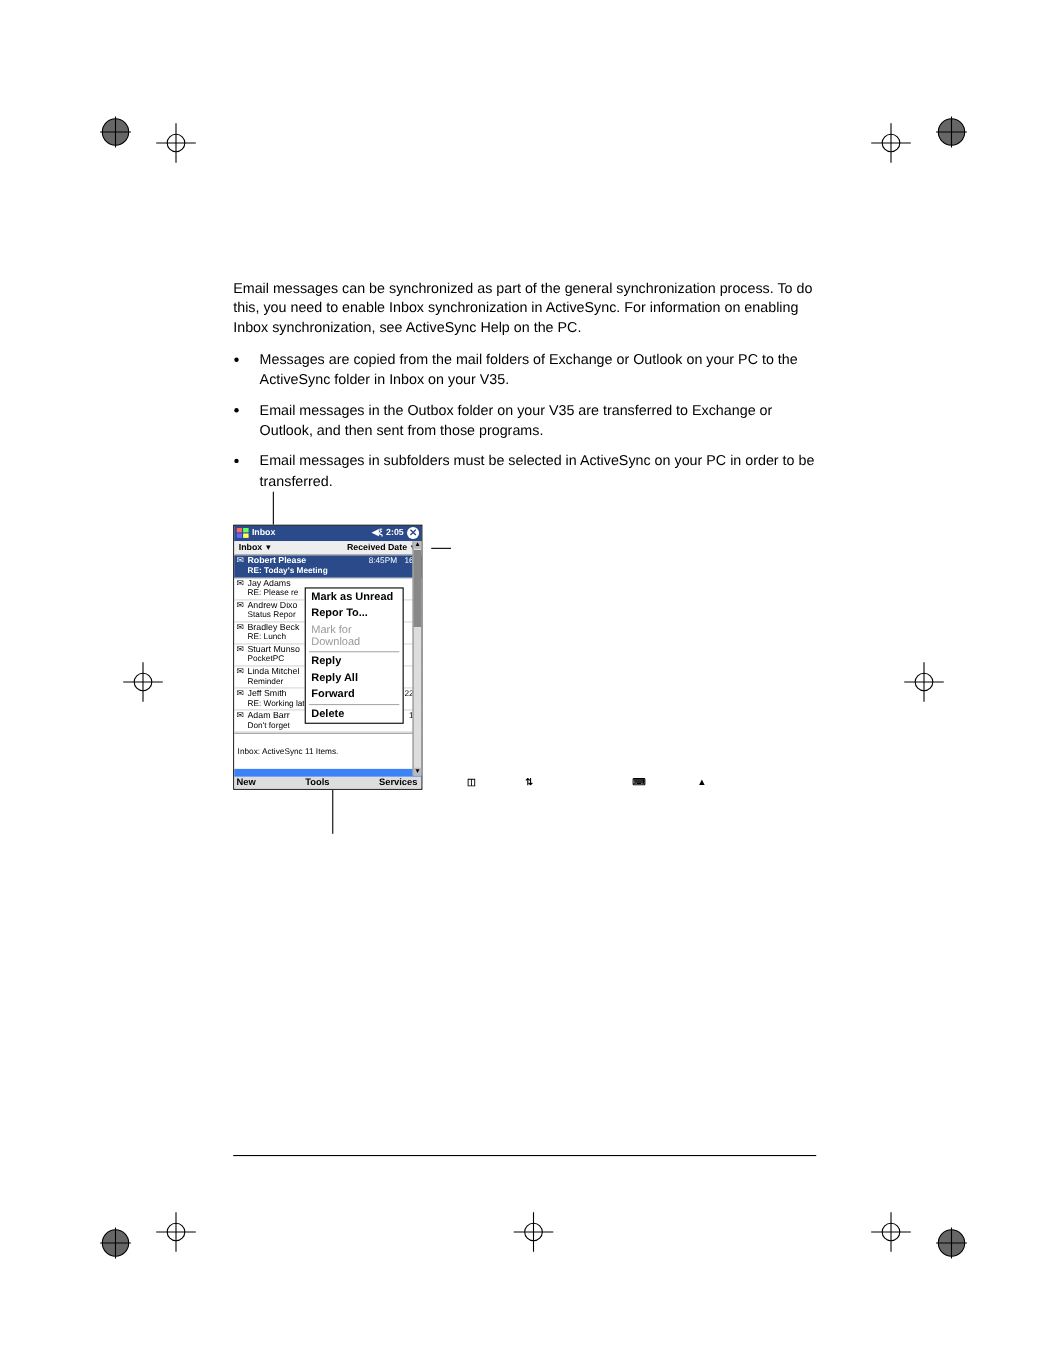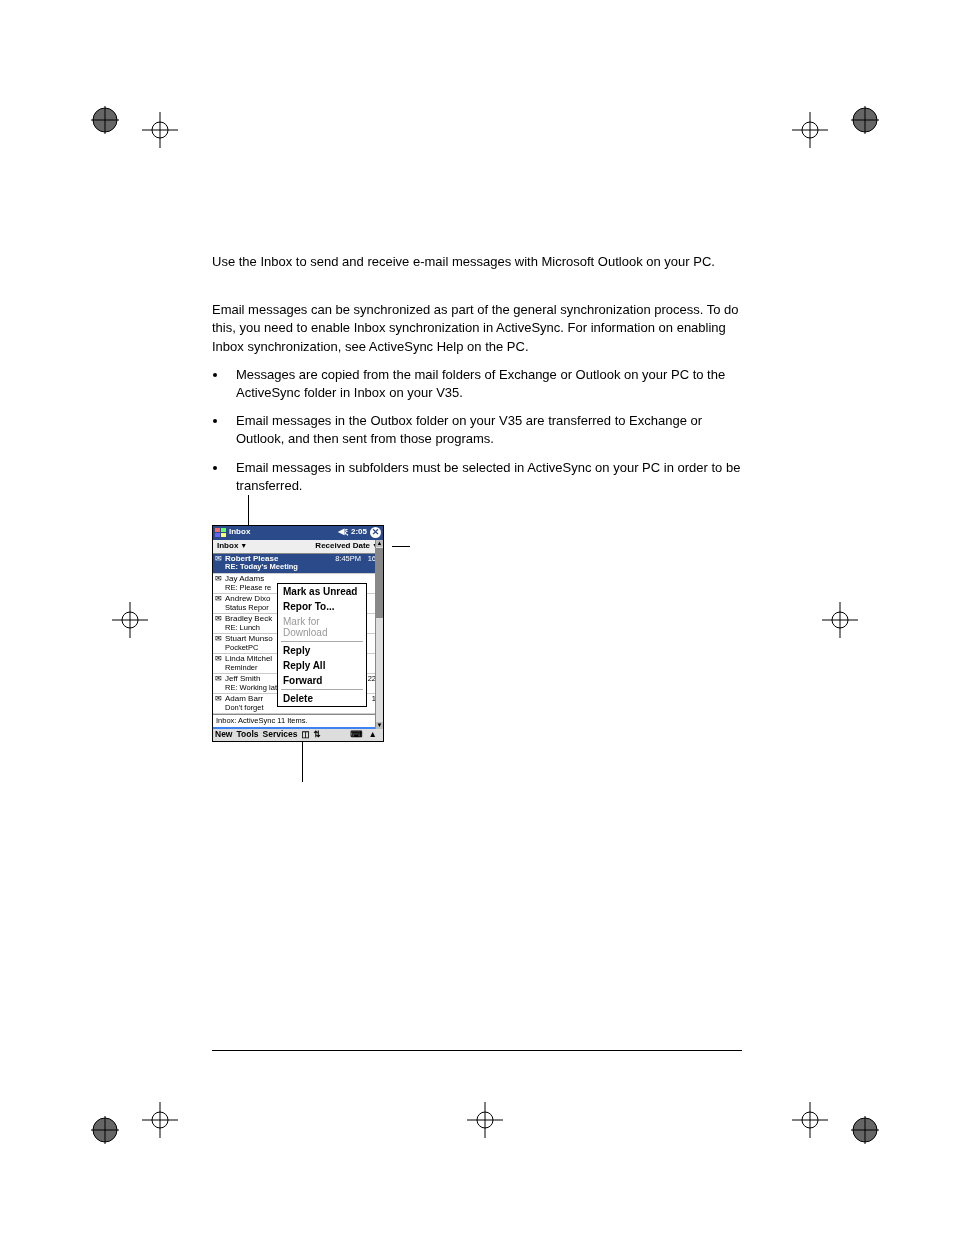--- a/index.html
+++ b/index.html
@@ -129,25 +129,25 @@
     right: 0; top: 14px; bottom: 12px; width: 7px;
     background: #ddd;
     border-left: 1px solid #888;
   }
   .scroll-btn {
     width: 7px; height: 7px; background: #bbb;
     display: flex; align-items: center; justify-content: center;
     font-size: 6px; line-height: 1;
   }
   .scroll-thumb { position: absolute; left: 0; top: 8px; width: 7px; height: 70px; background: #888; }
-  .pda-status { background: #fff; padding: 2px 3px; border-top: 1px solid #888; font-size: 7.5px; }
+  .pda-status { background: #fff; padding: 12px 3px; border-top: 1px solid #888; font-size: 7.5px; }
   .pda-menu {
-    background: #ddd; border-top: 2px solid #3b82f6;
+    background: #ddd; border-top: 7px solid #3b82f6;
     display: flex; align-items: center; padding: 1px 2px;
-    font-weight: bold; font-size: 8.5px;
+    font-weight: bold; font-size: 8.5px; gap: 41px;
   }
   .pda-menu span { margin-right: 4px; }
   .pda-menu .spacer { flex: 1; }
   .hr-bottom {
     position: absolute;
     left: 212px;
     top: 1050px;
     width: 530px;
     border-top: 1px solid #000;
   }
@@ -238,21 +238,20 @@
   <svg width="50" height="50">
       <circle cx="35" cy="35" r="12" fill="#666" stroke="#000"></circle>
       <g transform="translate(35,35)">
         <line x1="-14" y1="0" x2="14" y2="0" stroke="#000"></line>
         <line x1="0" y1="-14" x2="0" y2="14" stroke="#000"></line>
       </g>
     </svg>
 </div>
 
 <div class="content">
-  <p class="para">Use the Inbox to send and receive e-mail messages with Microsoft Outlook on your PC.</p>
   <p class="para2">Email messages can be synchronized as part of the general synchronization process. To do this, you need to enable Inbox synchronization in ActiveSync. For information on enabling Inbox synchronization, see ActiveSync Help on the PC.</p>
   <ul class="bullets">
     <li>Messages are copied from the mail folders of Exchange or Outlook on your PC to the ActiveSync folder in Inbox on your V35.</li>
     <li>Email messages in the Outbox folder on your V35 are transferred to Exchange or Outlook, and then sent from those programs.</li>
     <li>Email messages in subfolders must be selected in ActiveSync on your PC in order to be transferred.</li>
   </ul>
 
   <div class="screenshot-wrap">
     <div class="ptr-top"></div>
     <div class="ptr-right"></div>

